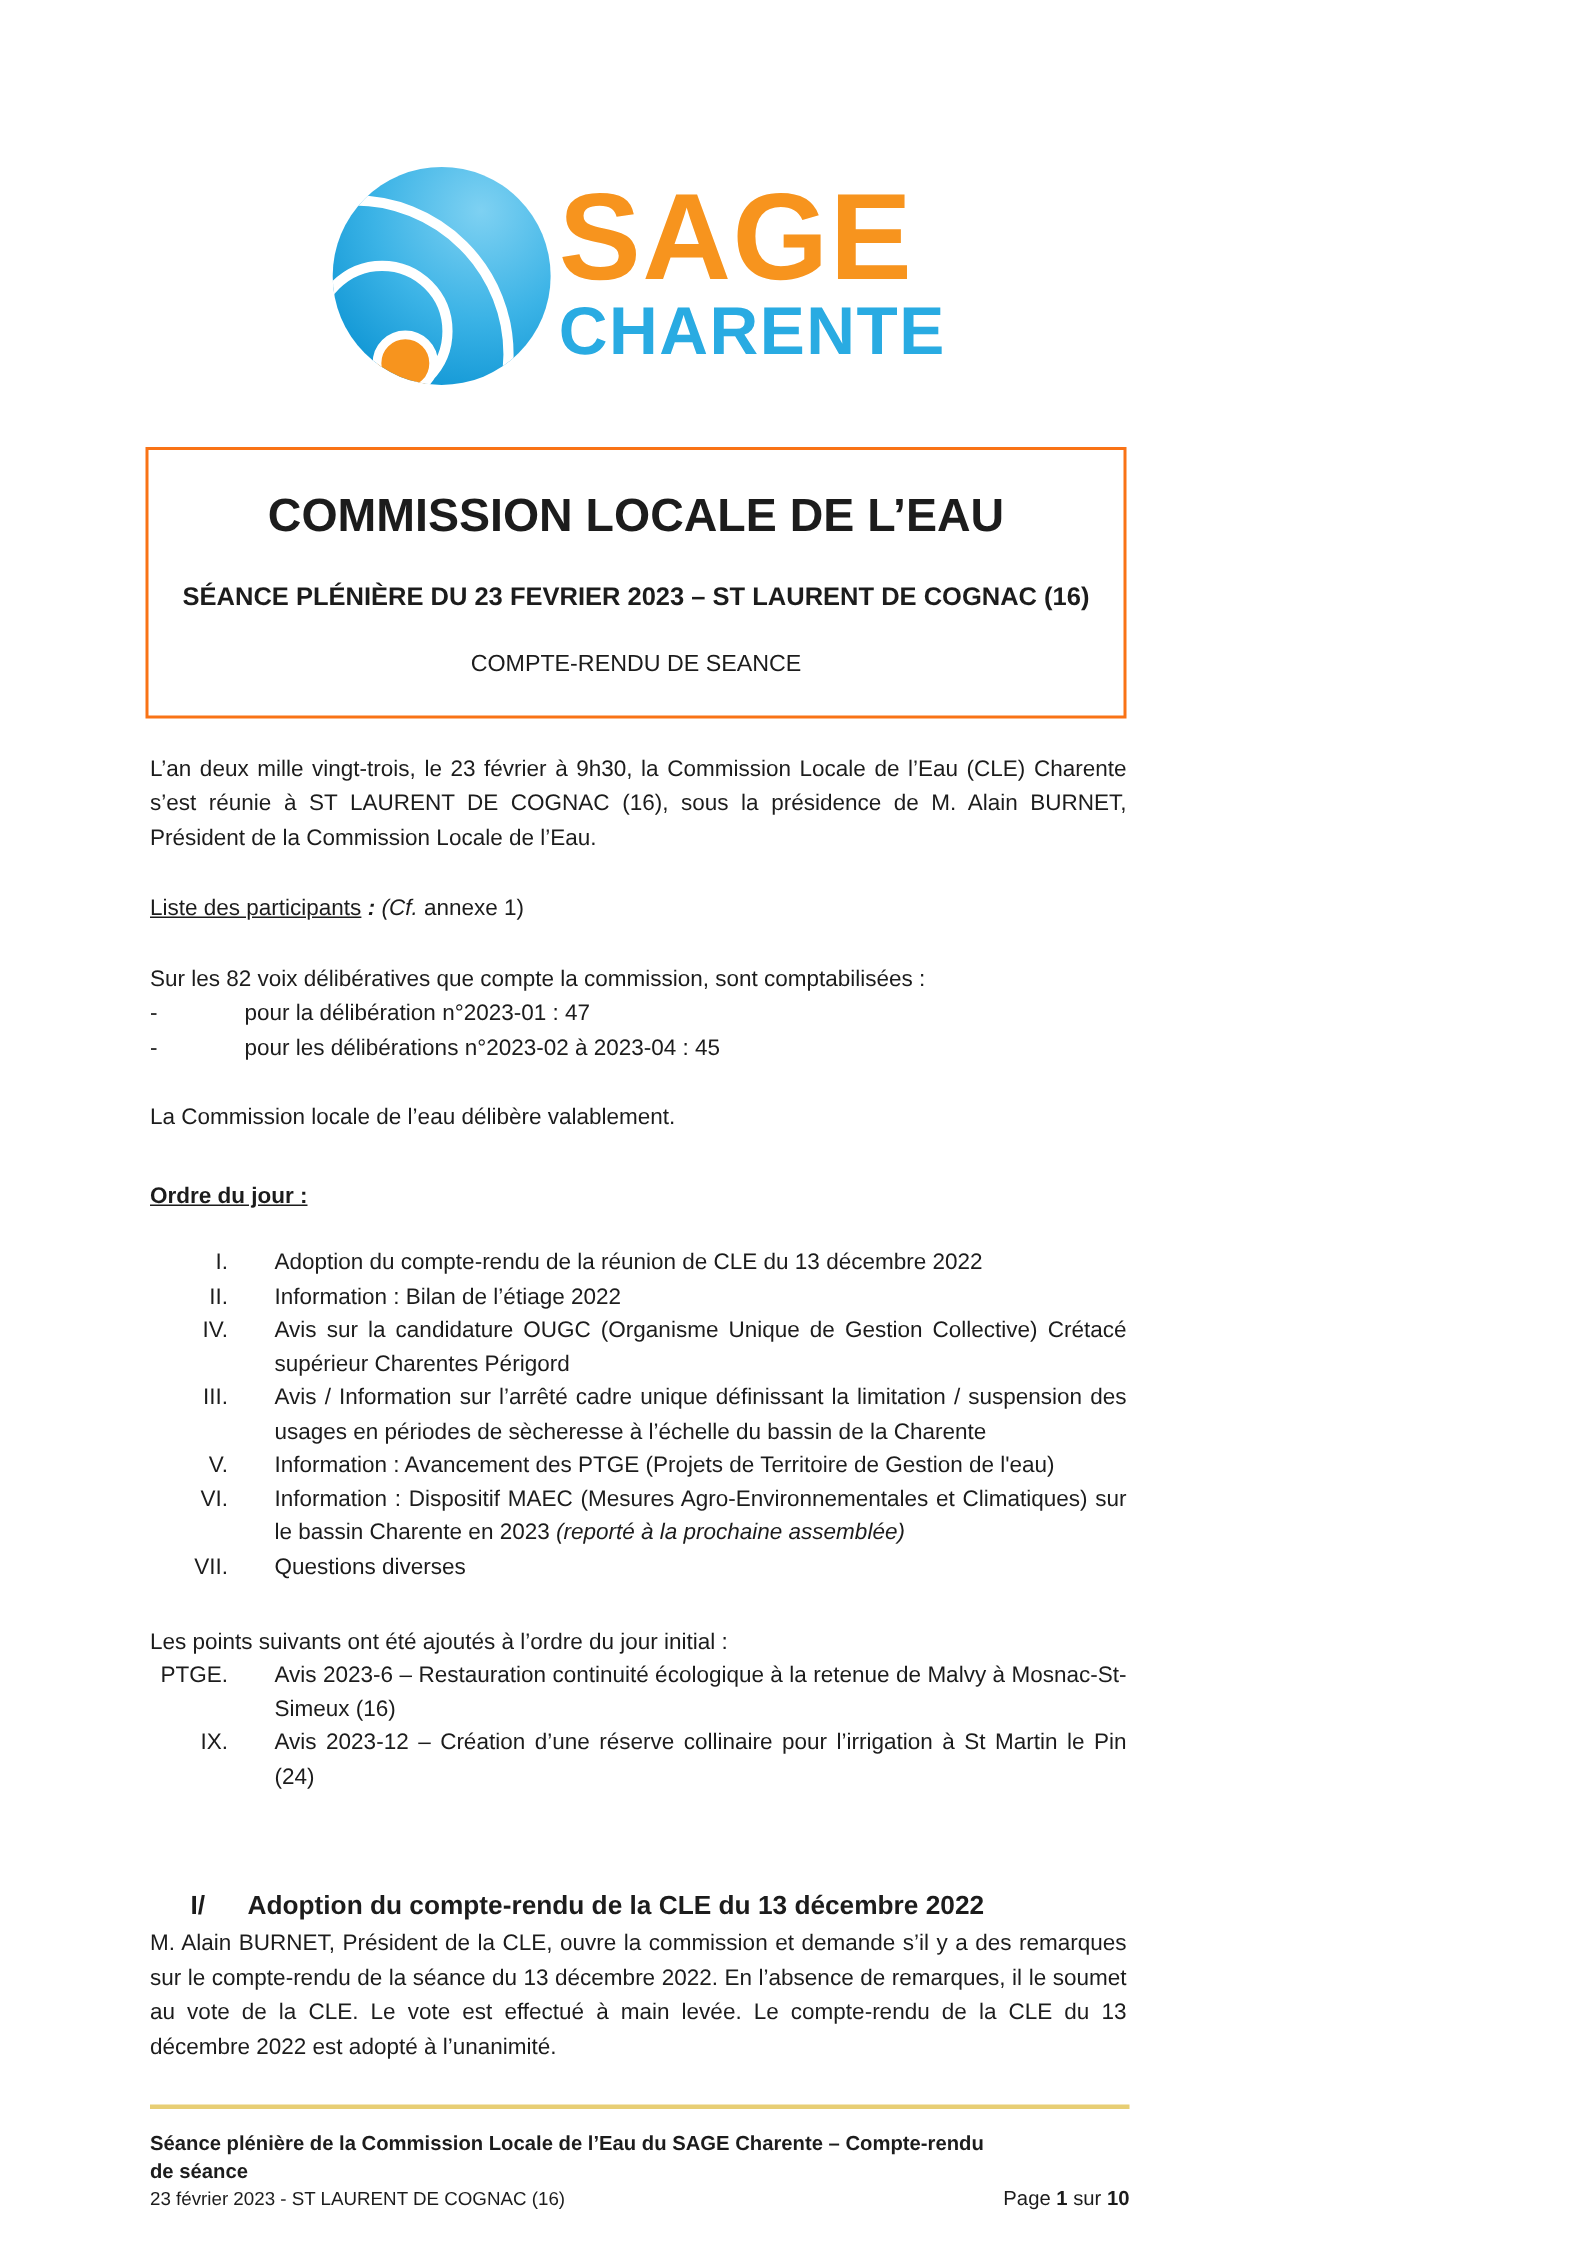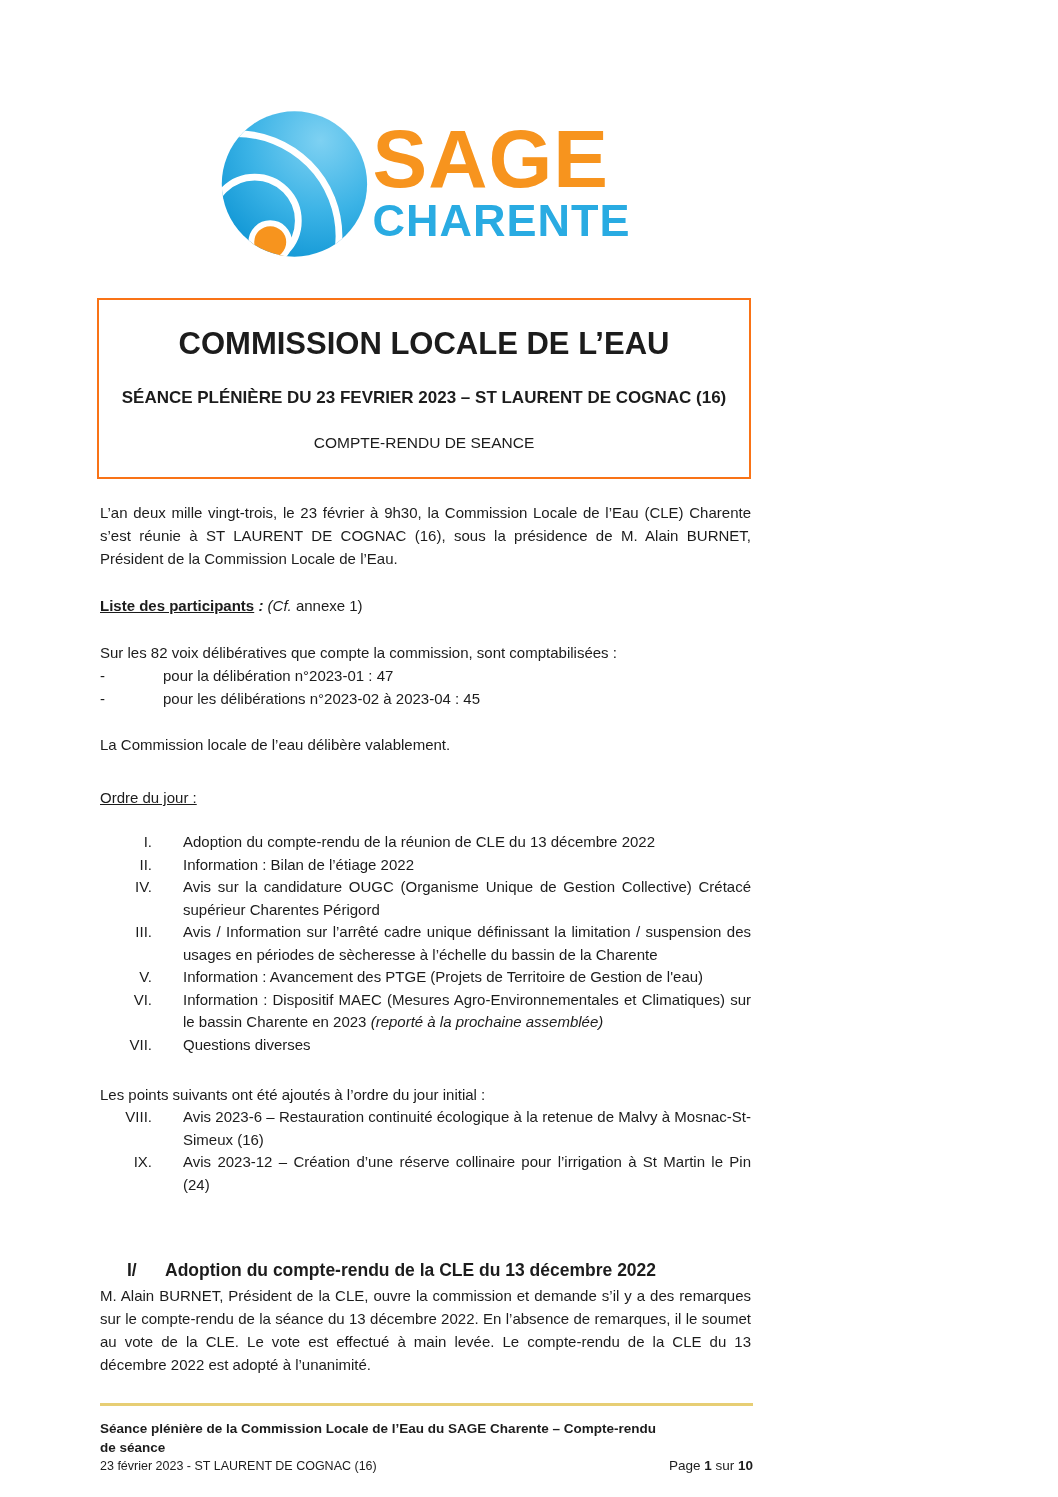--- a/index.html
+++ b/index.html
@@ -26,30 +26,30 @@
     border:2px solid #f97316;
     text-align:center;
     padding:26px 10px 24px;
   }
   .doc-title{font-size:31px;font-weight:bold;line-height:36px;}
   .doc-subtitle{font-size:17px;font-weight:bold;line-height:22px;margin-top:25px;}
   .doc-type{font-size:15.5px;line-height:20px;margin-top:24px;}
 
   .body-p{margin:22px 0 0;line-height:23px;text-align:justify;}
   .participants{margin:24px 0 0;line-height:23px;}
-  .bold-underline{font-weight:bold;text-decoration:underline;}
+  .bold-underline{font-weight:normal;text-decoration:underline;}
   .bold-italic{font-weight:bold;font-style:italic;}
   .italic{font-style:italic;}
 
   .votes-intro{margin:24px 0 0;line-height:23px;}
   .dash-row{display:flex;line-height:23px;}
   .dash-col{width:63px;flex:none;}
   .votes-conclusion{margin:23px 0 0;line-height:23px;}
 
-  .ordre-heading{margin:30px 0 0;font-weight:normal;text-decoration:underline;line-height:23px;}
+  .ordre-heading{margin:30px 0 0;font-weight:bold;text-decoration:underline;line-height:23px;}
   .agenda{margin-top:22px;}
   .roman-row{display:flex;line-height:22.5px;}
   .roman{width:52px;flex:none;text-align:right;}
   .roman-text{margin-left:31px;flex:1;text-align:justify;}
   .added-intro{margin:27px 0 0;line-height:23px;}
 
   .section1{margin-top:62px;}
   .sec-heading{display:flex;font-weight:bold;font-size:17.5px;line-height:25px;}
   .sec-num{margin-left:27px;width:38px;flex:none;}
   .sec-body{margin:1px 0 0;line-height:23px;text-align:justify;}
@@ -144,21 +144,21 @@
       </div>
       <div class="roman-row">
         <span class="roman">VII.</span>
         <span class="roman-text">Questions diverses</span>
       </div>
     </div>
 
     <p class="added-intro">Les points suivants ont été ajoutés à l’ordre du jour initial :</p>
     <div>
       <div class="roman-row">
-        <span class="roman">VIII.</span>
+        <span class="roman">PTGE.</span>
         <span class="roman-text">Avis 2023-6 – Restauration continuité écologique à la retenue de Malvy à Mosnac-St-Simeux (16)</span>
       </div>
       <div class="roman-row">
         <span class="roman">IX.</span>
         <span class="roman-text">Avis 2023-12 – Création d’une réserve collinaire pour l’irrigation à St Martin le Pin (24)</span>
       </div>
     </div>
 
     <div class="section1">
       <div class="sec-heading">

